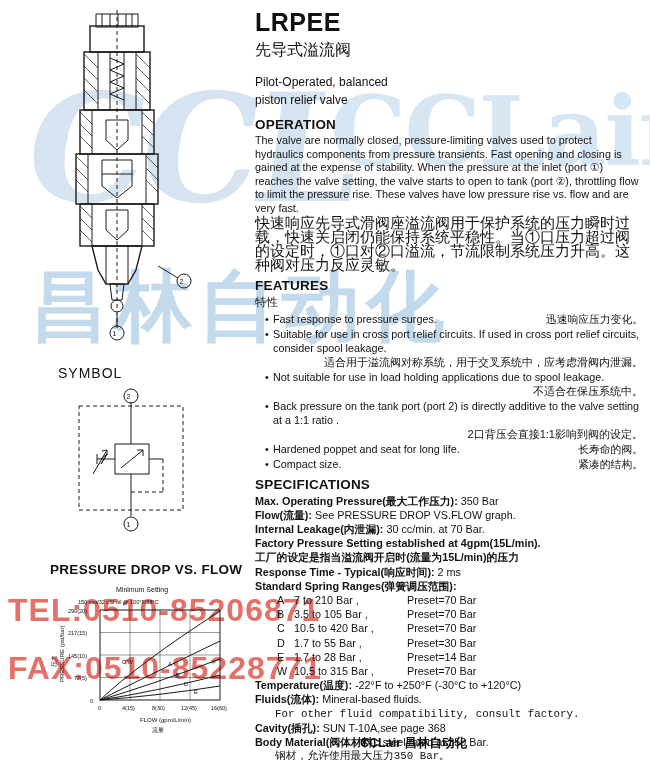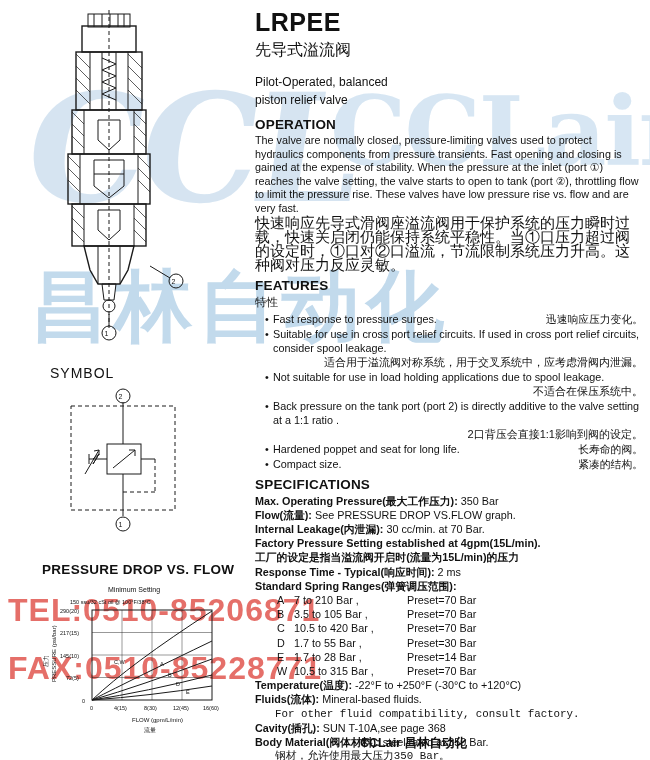--- a/index.html
+++ b/index.html
@@ -58,21 +58,21 @@
   .wm-fax{
     left:8px;top:650px;
     font-size:32px;
     color:#e1564f;
     font-weight:bold;
     letter-spacing:1px;
     opacity:.85;
   }
 
   
-  .left{position:absolute;left:0;top:0;width:248px;height:688px;}
+  .left{position:absolute;left:8px;top:0;width:248px;height:688px;}
 
   .drawing{position:absolute;left:10px;top:8px;width:228px;height:340px;}
   .sym-title{
     position:absolute;left:50px;top:365px;
     font-size:14px;letter-spacing:1px;color:#111;
   }
   .symbol{position:absolute;left:55px;top:388px;width:140px;height:145px;}
 
   .pd-title{
     position:absolute;left:42px;top:562px;

